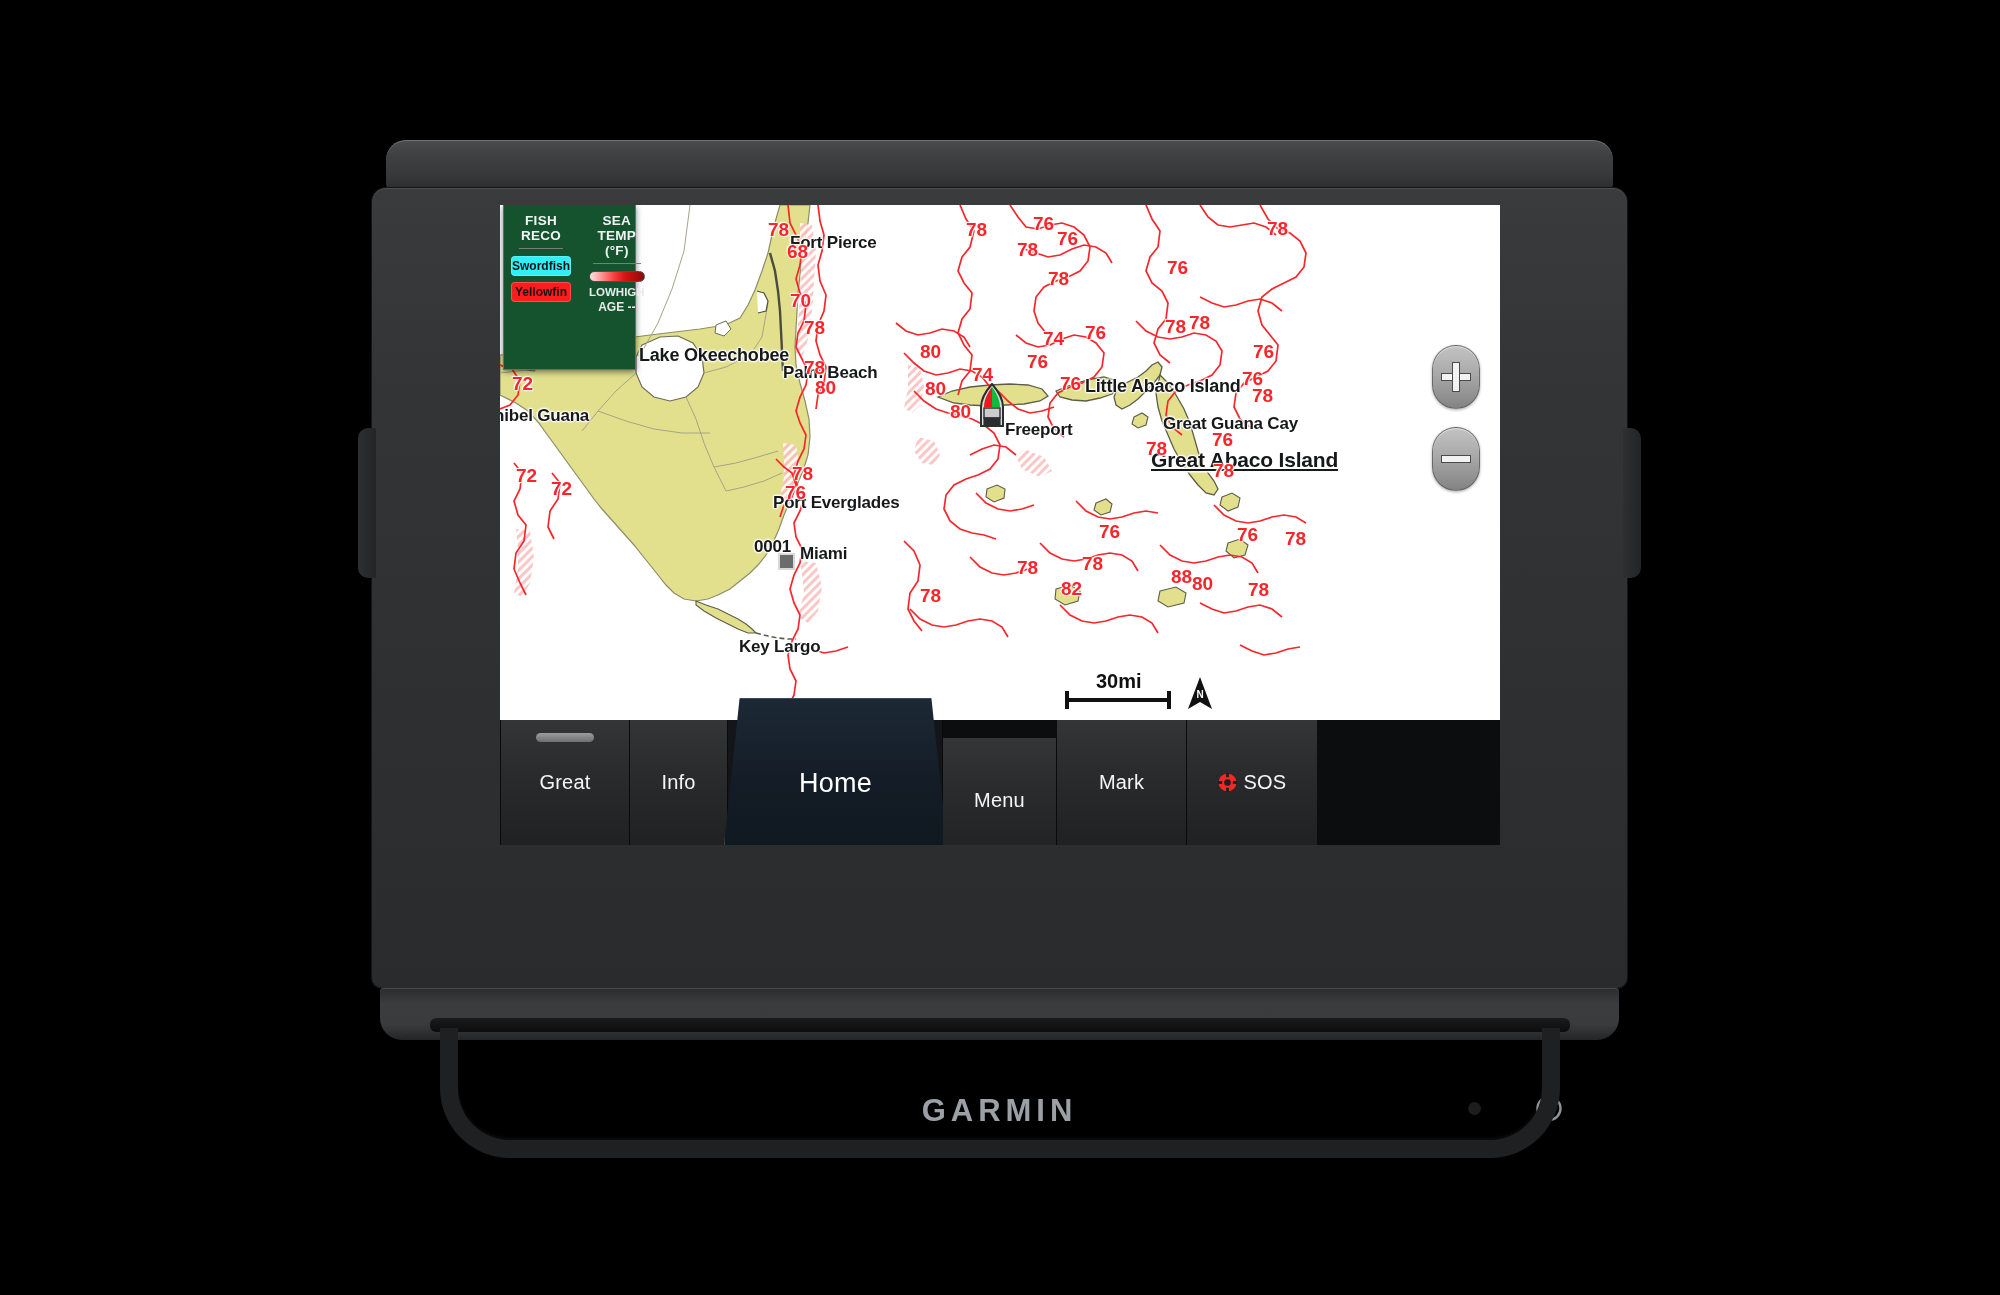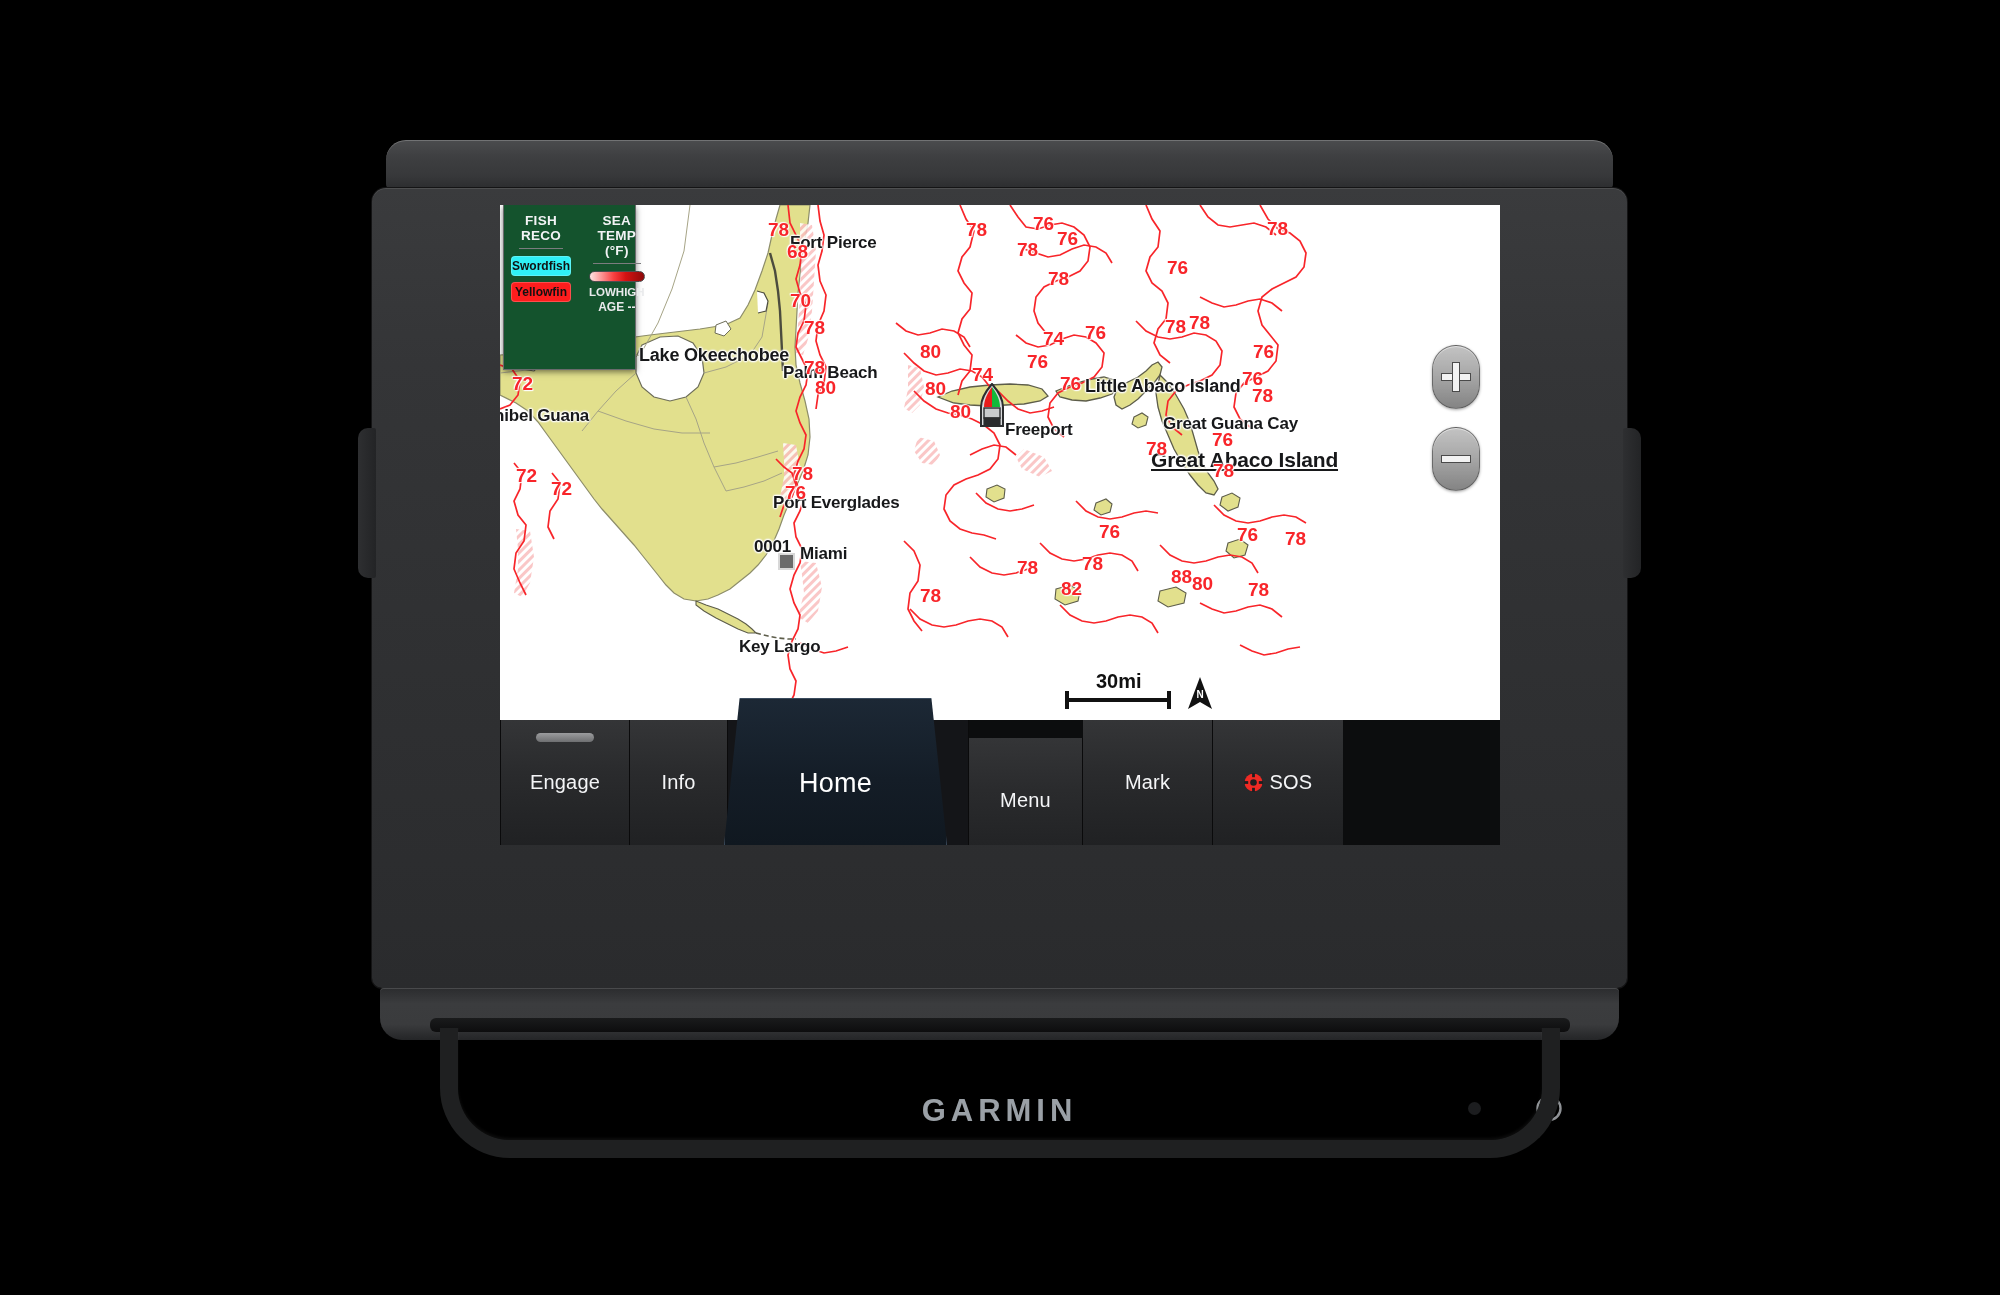--- a/index.html
+++ b/index.html
@@ -150,21 +150,21 @@
     position:relative; flex:0 0 auto; height:125px;
     background: linear-gradient(180deg,#343537 0%, #2a2b2d 42%, #202123 100%);
     border-right:1px solid #0a0a0b;
     display:flex; align-items:center; justify-content:center;
     color:#f4f5f7; font-size:20px; letter-spacing:.2px;
   }
   .navcell:first-child { border-left:1px solid #0a0a0b; }
   .nav-engage    { width:130px; }
   .nav-waypoints { width:130px; }
   .nav-info      { width:98px; }
-  .nav-homeslot  { width:241px; background:#141518; border-right:1px solid #0a0a0b; }
+  .nav-homeslot  { width:215px; background:#141518; border-right:1px solid #0a0a0b; }
   .nav-menu      { width:114px;margin-top:18px; }
   .nav-mark      { width:130px; }
   .nav-sos       { width:130px; border-right:none; }
 
   .engage-pill {
     position:absolute; top:13px; left:50%; transform:translateX(-50%);
     width:58px; height:9px; border-radius:5px;
     background: linear-gradient(180deg,#9b9c9e,#6e6f71);
   }
 
@@ -480,21 +480,21 @@
           </div>
           <div class="ov-age">AGE --</div>
         </div>
       </div>
     </div>
 
     <div id="navbar">
 
       <div class="navcell nav-engage">
         <span class="engage-pill"></span>
-        <span>Engage</span>
+        <span>Great</span>
       </div>
 
 
       <div class="navcell nav-info">
         <span>Info</span>
       </div>
 
       <div class="navcell nav-homeslot">
         <div class="hometab">
           <span class="homelabel">Home</span>

